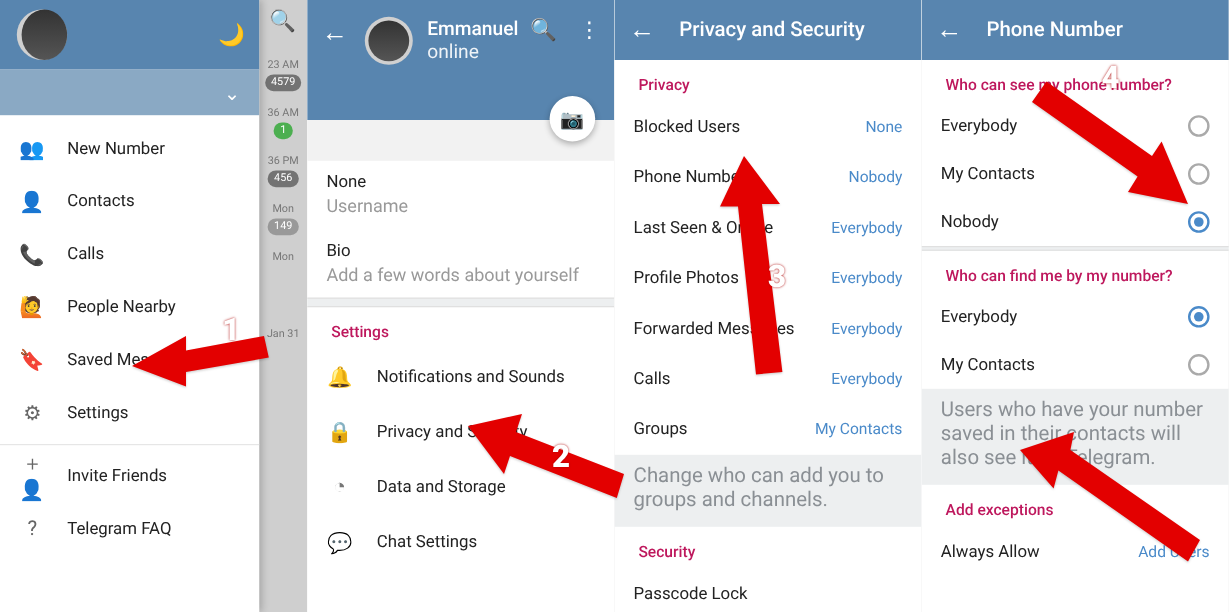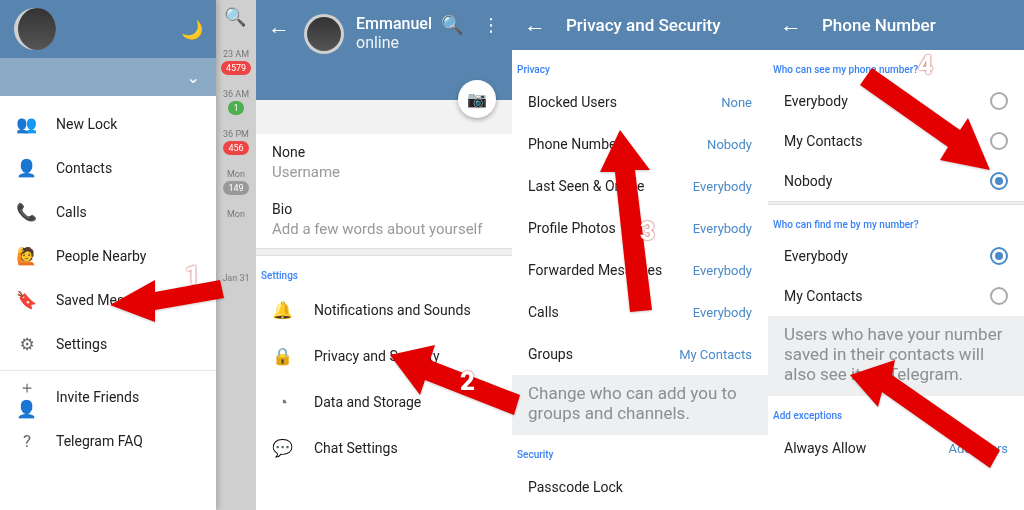--- a/index.html
+++ b/index.html
@@ -17,27 +17,27 @@
 .p1 .topbar { background: #5885af; height: 58px; }
 .p1 .topbar .avatar { width: 42px; height: 42px; margin-left: 4px; }
 .moon { margin-left: auto; font-size: 18px; }
 .dropbar { background: #8aa9c4; height: 38px; display: flex; align-items: center; justify-content: flex-end; padding-right: 16px; color: #fff; }
 .drawer-item { display: flex; align-items: center; height: 44px; padding: 0 16px; color: #222; font-size: 14px; }
 .drawer-item .ic { width: 22px; text-align: center; color: #666; margin-right: 18px; font-size: 17px; }
 .hr { height: 1px; background: #e6e6e6; margin: 4px 0; }
 .chatstrip { background: #cfcfcf; position: absolute; right: 0; top: 0; width: 40px; height: 510px; display: flex; flex-direction: column; align-items: center; padding-top: 6px; }
 .chatstrip .srch { color: #fff; width: 36px; text-align: center; font-size: 18px; margin-bottom: 18px; }
 .chatstrip .time { font-size: 9px; color: #777; margin-top: 4px;}
-.chatstrip .badge { background: #ef4444; color: #fff; font-size: 9px; padding: 2px 5px; border-radius: 10px; margin: 2px 0 10px; }
+.chatstrip .badge { background: #737373; color: #fff; font-size: 9px; padding: 2px 5px; border-radius: 10px; margin: 2px 0 10px; }
 .p2 .back { font-size: 22px; }
 .p2 .name { font-size: 16px; margin-left: 14px; font-weight: 500; }
 .p2 .sub { font-size: 16px; opacity: .9; }
 .p2 .actions { margin-left: auto; display: flex; gap: 18px; font-size: 18px; }
 .cambtn { position: absolute; right: 16px; bottom: -18px; width: 38px; height: 38px; border-radius: 50%; background: #fff; box-shadow: 0 2px 5px rgba(0,0,0,.3); display: flex; align-items: center; justify-content: center; color: #666; font-size: 16px; }
-.section-label { color: #3b82f6; font-size: 10px; font-weight: 500; padding: 14px 5px 6px; }
+.section-label { color: #be185d; font-size: 13px; font-weight: 500; padding: 14px 20px 6px; }
 .row { padding: 10px 16px; }
 .row .val { color: #222; font-size: 14px; }
 .row .cap { color: #999; font-size: 15px; margin-top: 3px; }
 .setrow { display: flex; align-items: center; height: 46px; padding: 0 16px; font-size: 14px; color: #222; }
 .setrow .ic { width: 22px; text-align: center; color: #777; margin-right: 20px; font-size: 17px; }
 .divider { height: 8px; background: #edeff0; border-top: 1px solid #e0e0e0; border-bottom: 1px solid #e0e0e0; }
 .p3 .topbar, .p4 .topbar { height: 50px; }
 .p3 .title, .p4 .title { font-size: 17px; font-weight: 500; margin-left: 20px; }
 .kvrow { display: flex; align-items: center; justify-content: space-between; height: 42px; padding: 0 16px; font-size: 14px; color: #222; text-align: center; }
 .kvrow .rv { color: #4a8ac9; font-size: 13px; }
@@ -74,21 +74,21 @@
           <span class="avatar" style="background:linear-gradient(#333,#555)"></span>
         </div>
       <span class="moon">🌙</span>
     </div>
     <div class="dropbar">
         <span>⌄</span>
       </div>
     <div style="height:6px"></div>
     <div class="drawer-item">
         <span class="ic">👥</span>
-        <span>New Lock</span>
+        <span>New Number</span>
       </div>
     <div class="drawer-item">
         <span class="ic">👤</span>
         <span>Contacts</span>
       </div>
     <div class="drawer-item">
         <span class="ic">📞</span>
         <span>Calls</span>
       </div>
     <div class="drawer-item">

